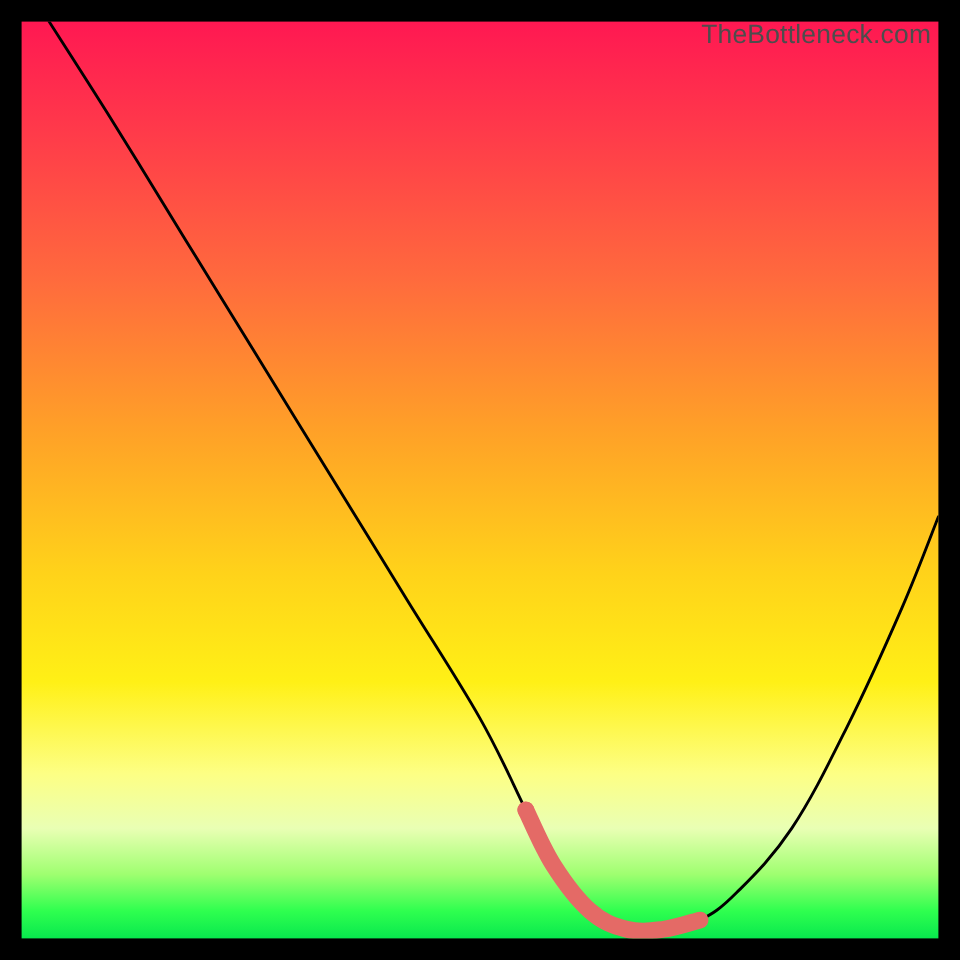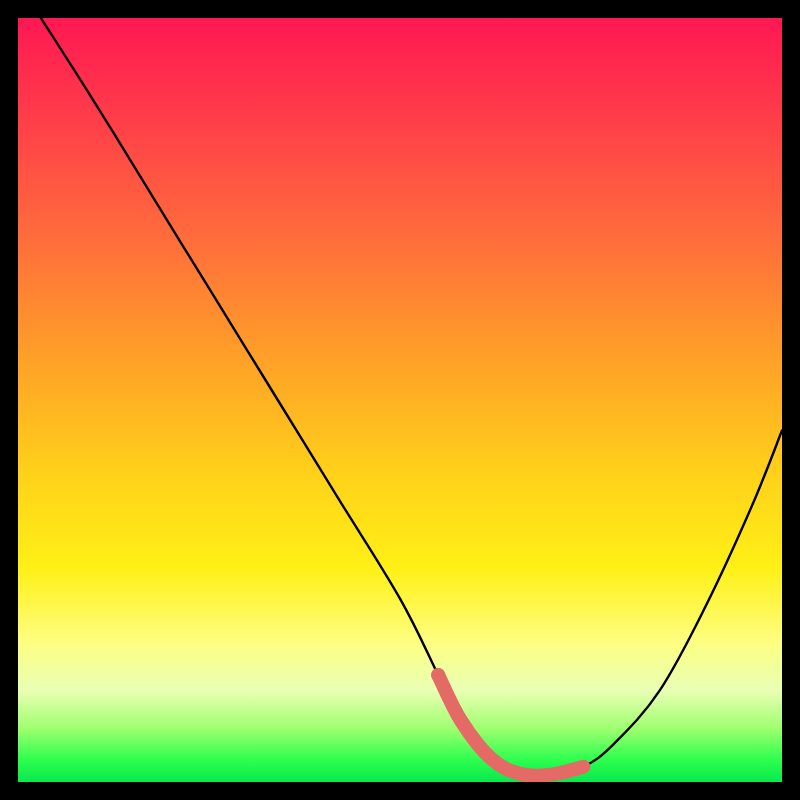--- a/index.html
+++ b/index.html
@@ -64,13 +64,14 @@
 
 <div class="chart-frame">
   <div class="plot-area"></div>
 
   <svg class="overlay" viewBox="0 0 764 764" preserveAspectRatio="none">
     <path id="curve-path" fill="none" stroke-width="2.4" stroke-linecap="round" stroke-linejoin="round" d="M 22.919999999999998 0 C 32.5464 15.127199999999993, 55.772000000000006 51.03519999999996, 76.4 84.03999999999996 C 97.028 117.04479999999997, 115.51679999999999 147.6048, 137.51999999999998 183.36 C 159.52319999999997 219.11520000000002, 176.63680000000002 246.9248, 198.64000000000001 282.68 C 220.6432 318.4352, 237.7568 346.2448, 259.76 382 C 281.7632 417.7552, 298.8768 445.5648, 320.88 481.32 C 342.8832 517.0752, 364.12239999999997 549.0104, 382 580.64 C 399.87760000000003 612.2696, 409.19840000000005 635.0368, 420.20000000000005 657.04 C 431.20160000000004 679.0432, 433.49359999999996 687.7528, 443.11999999999995 702.88 C 452.74639999999994 718.0072, 462.6784 731.4536, 473.68 741.08 C 484.6816 750.7064, 493.2384 753.6096, 504.24 756.36 C 515.2416 759.1104, 523.7983999999999 757.7352, 534.8 756.36 C 545.8016 754.9848000000001, 554.3584 754.2208, 565.36 748.72 C 576.3616000000001 743.2192, 582.1680000000001 739.5519999999999, 595.9200000000001 725.8 C 609.672 712.048, 625.2576 697.0736, 641.76 672.32 C 658.2624 647.5664, 671.0976 621.2848, 687.6 588.28 C 704.1024 555.2751999999999, 719.688 520.5896, 733.4399999999999 488.96000000000004 C 747.1919999999999 457.33040000000005, 758.4992 426.312, 764 412.56" stroke="#000000"></path>
     <path id="highlight-path" fill="none" stroke-width="14" stroke-linecap="round" stroke-linejoin="round" d="M 420.20000000000005 657.04 C 424.3256 665.2912, 433.49359999999996 687.7528, 443.11999999999995 702.88 C 452.74639999999994 718.0072, 462.6784 731.4536, 473.68 741.08 C 484.6816 750.7064, 493.2384 753.6096, 504.24 756.36 C 515.2416 759.1104, 523.7983999999999 757.7352, 534.8 756.36 C 545.8016 754.9848000000001, 559.8592 750.0952, 565.36 748.72" stroke="#e46a66"></path>
     <circle id="highlight-dot" r="7" cx="420.20000000000005" cy="657.04" fill="#e46a66"></circle>
   </svg>
 
+  <div class="watermark">TheBottleneck.com</div>
 </div>
 
 </body></html>

